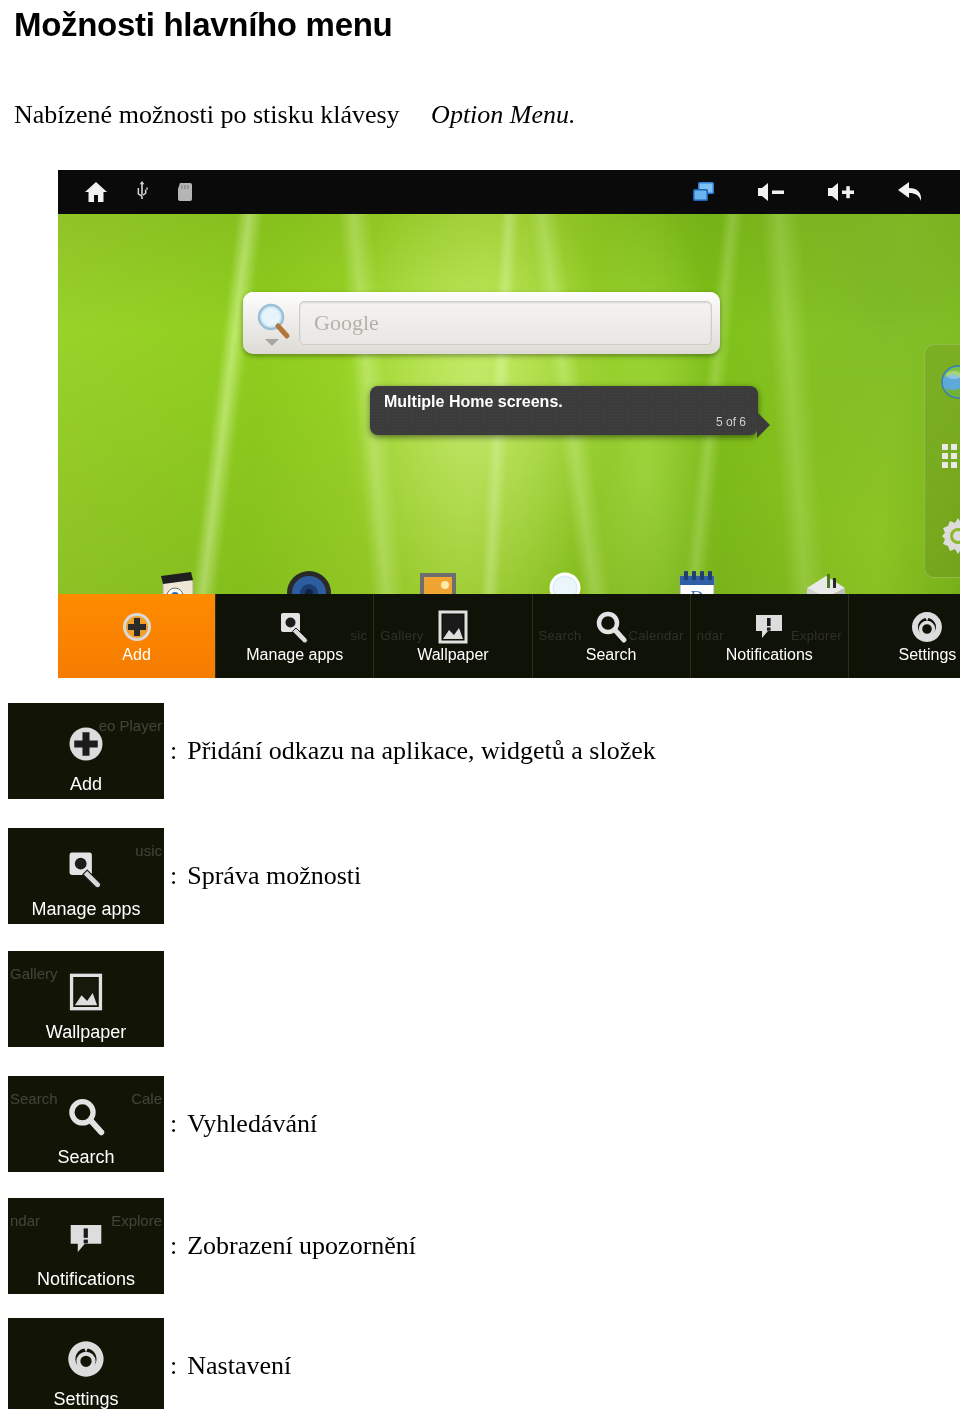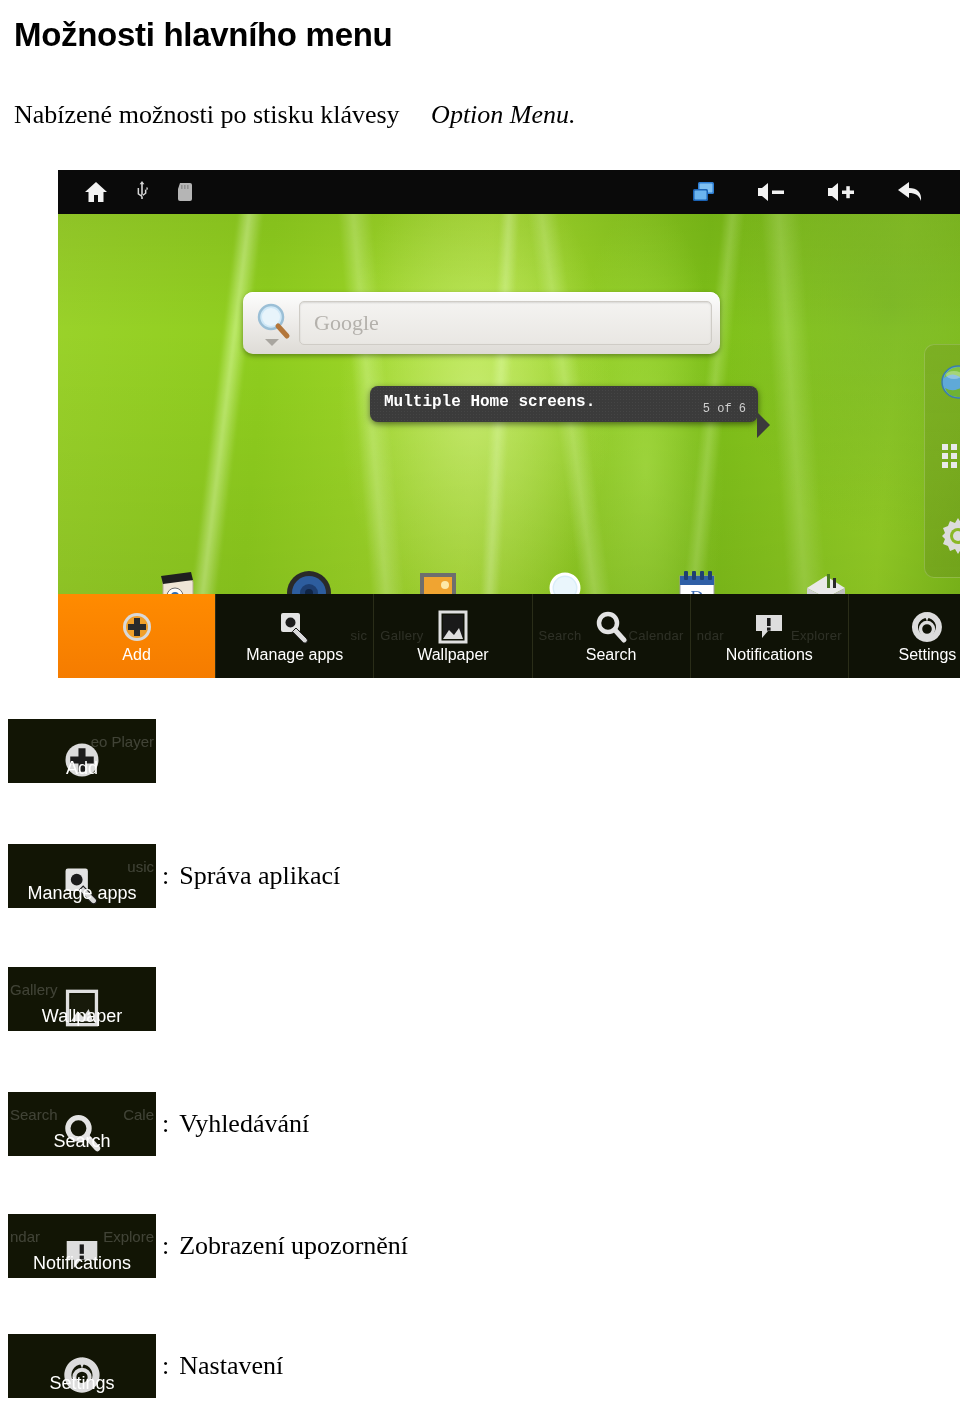--- a/index.html
+++ b/index.html
@@ -12,21 +12,21 @@
     height: 1409px;
     position: relative;
     font-family: "Liberation Serif", serif;
     overflow: hidden;
   }
 
   
   .page-title {
     position: absolute;
     left: 14px;
-    top: 16px;
+    top: 6px;
     font-family: "Liberation Sans", sans-serif;
     font-weight: bold;
     font-size: 33px;
     letter-spacing: -0.3px;
     color: #000;
     white-space: nowrap;
   }
   .page-subtitle {
     position: absolute;
     left: 14px;
@@ -163,25 +163,25 @@
   .tooltip {
     position: absolute;
     left: 312px;
     top: 172px;
     width: 388px;
     background: #3b3b3b;
     background-image:
       radial-gradient(rgba(255,255,255,.05) 1px, transparent 1px);
     background-size: 3px 3px;
     border-radius: 8px;
-    padding: 6px 12px 10px 14px;
+    padding: 6px 12px 23px 14px;
     box-sizing: border-box;
     box-shadow: 0 2px 6px rgba(0,0,0,.5);
     z-index: 5;
-    font-family: Liberation Mono, monospace;
+    font-family: Liberation Sans, sans-serif;
   }
   .tooltip:after {
     content: "";
     position: absolute;
     right: -12px;
     top: 26px;
     width: 0; height: 0;
     border-top: 13px solid transparent;
     border-bottom: 13px solid transparent;
     border-left: 13px solid #3b3b3b;
@@ -298,25 +298,26 @@
   .legend-row {
     position: absolute;
     left: 8px;
     width: 944px;
     height: 92px;
     display: flex;
     align-items: center;
   }
   .legend-thumb {
     width: 148px;
-    height: 64px;
+    height: 96px;
     flex: 0 0 148px;
     position: relative;
     background: #121505;
     overflow: hidden;
+    padding-left: 8px;
   }
   .lt-ghost {
     position: absolute;
     top: 14px;
     font-family: "Liberation Sans", sans-serif;
     font-size: 15px;
     color: rgba(230,230,230,.22);
     white-space: nowrap;
   }
   .lt-ghost.a { left: 2px; }
@@ -631,36 +632,37 @@
     <span class="lt-ghost a"></span>
     <span class="lt-ghost b">eo Player</span>
     <span class="lt-icon">
       <svg width="40" height="40" viewBox="0 0 34 34">
         <circle cx="17" cy="17" r="14" fill="#dcdcdc"></circle>
         <path d="M14 7 h6 v7 h7 v6 h-7 v7 h-6 v-7 h-7 v-6 h7z" fill="#1c1c1c"></path>
       </svg>
     </span>
     <span class="lt-label">Add</span>
   </div>
+  <span class="legend-text"><span class="legend-colon">:</span><span>Přidání odkazu na aplikace, widgetů a složek</span></span>
 </div>
 
 <div class="legend-row" style="top:830px;">
   <div class="legend-thumb">
     <span class="lt-ghost a"></span>
     <span class="lt-ghost b">usic</span>
     <span class="lt-icon">
       <svg width="40" height="40" viewBox="0 0 34 34">
         <rect x="3" y="3" width="19" height="19" rx="2" fill="#e3e3e3"></rect>
         <circle cx="12.5" cy="12.5" r="5" fill="#1c1c1c"></circle>
         <path d="M18 18 l11 11 a2.6 2.6 0 0 1 -3.6 3.6 l-11 -11z" fill="#d9d9d9" stroke="#1c1c1c" stroke-width="1"></path>
       </svg>
     </span>
     <span class="lt-label">Manage apps</span>
   </div>
-  <span class="legend-text"><span class="legend-colon">:</span><span>Správa aplikací</span></span>
+  <span class="legend-text"><span class="legend-colon">:</span><span>Správa možnosti</span></span>
 </div>
 
 <div class="legend-row" style="top:953px;">
   <div class="legend-thumb">
     <span class="lt-ghost a">Gallery</span>
     <span class="lt-ghost b"></span>
     <span class="lt-icon">
       <svg width="36" height="40" viewBox="0 0 30 36">
         <rect x="2" y="3" width="26" height="30" fill="none" stroke="#e0e0e0" stroke-width="3"></rect>
         <rect x="5" y="6" width="20" height="24" fill="#171a0a"></rect>

